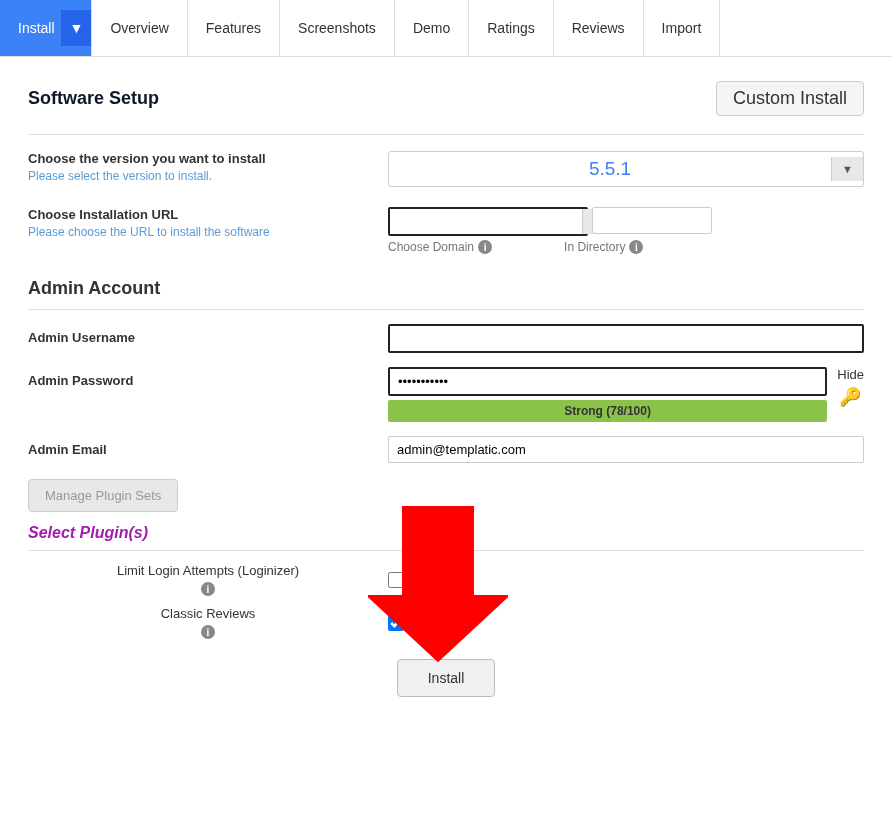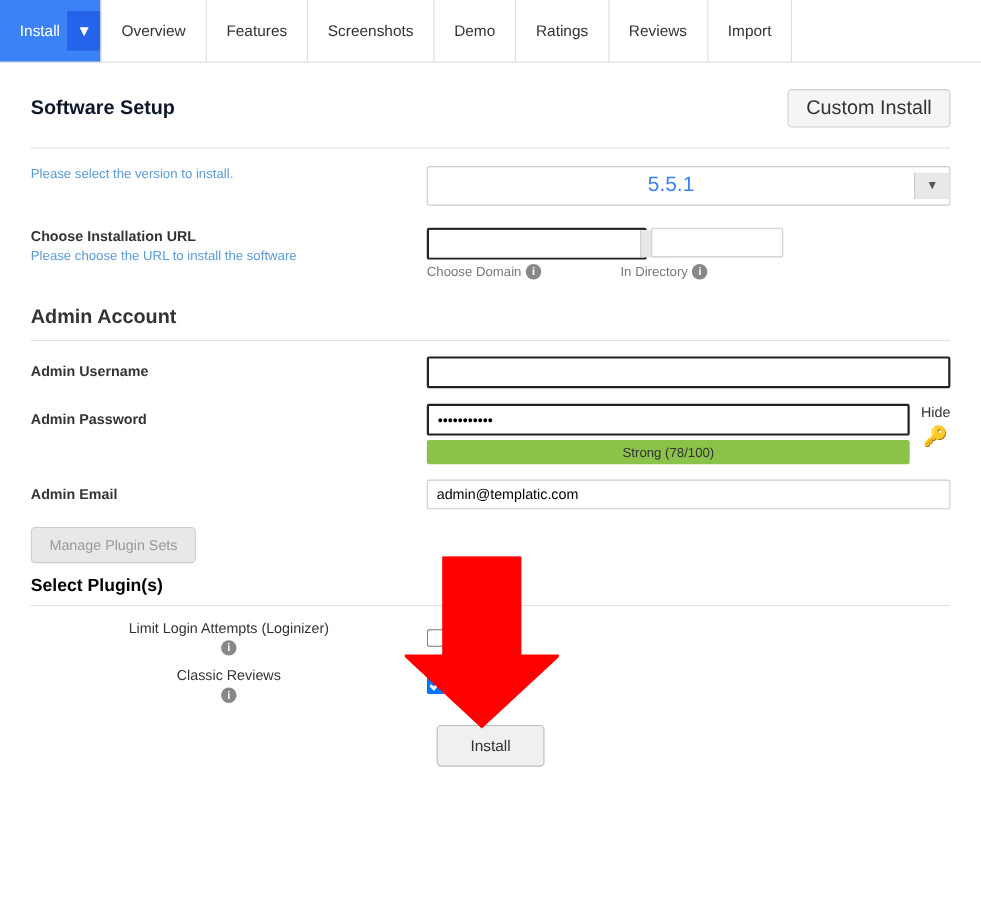--- a/index.html
+++ b/index.html
@@ -247,21 +247,21 @@
       margin-bottom: 4px;
     }
     .strength-bar {
       height: 22px;
       background: #8bc34a;
       border-radius: 2px;
       display: flex;
       align-items: center;
       justify-content: center;
       font-size: 12px;
-      font-weight: normal;
+      font-weight: bold;
       color: #333;
       width: 100%;
     }
     .password-actions {
       display: flex;
       flex-direction: column;
       align-items: center;
       gap: 4px;
     }
     .hide-btn {
@@ -288,22 +288,23 @@
       border: 1px solid #ccc;
       border-radius: 4px;
       cursor: pointer;
       font-size: 13px;
       color: #999;
       margin-bottom: 12px;
     }
     .select-plugins-title {
       font-size: 16px;
       font-weight: bold;
-      color: #000000;
+      color: #a21caf;
       margin-bottom: 8px;
+      font-style: italic;
     }
     .plugin-divider {
       border: none;
       border-top: 1px solid #e0e0e0;
       margin-bottom: 12px;
     }
     .plugin-row {
       display: flex;
       align-items: center;
       margin-bottom: 10px;
@@ -381,20 +382,21 @@
 
   <div class="section-header">
     <span class="section-title">Software Setup</span>
     <button class="custom-install-btn">Custom Install</button>
   </div>
 
   <div class="form-section">
 
     <div class="form-row">
       <div class="form-label-col">
+        <div class="form-label">Choose the version you want to install</div>
         <div class="form-sublabel">Please select the version to install.</div>
       </div>
       <div class="form-control-col">
         <div class="version-select-wrapper">
           <span class="version-select-text">5.5.1</span>
           <span class="version-select-arrow">▼</span>
         </div>
       </div>
     </div>
 

